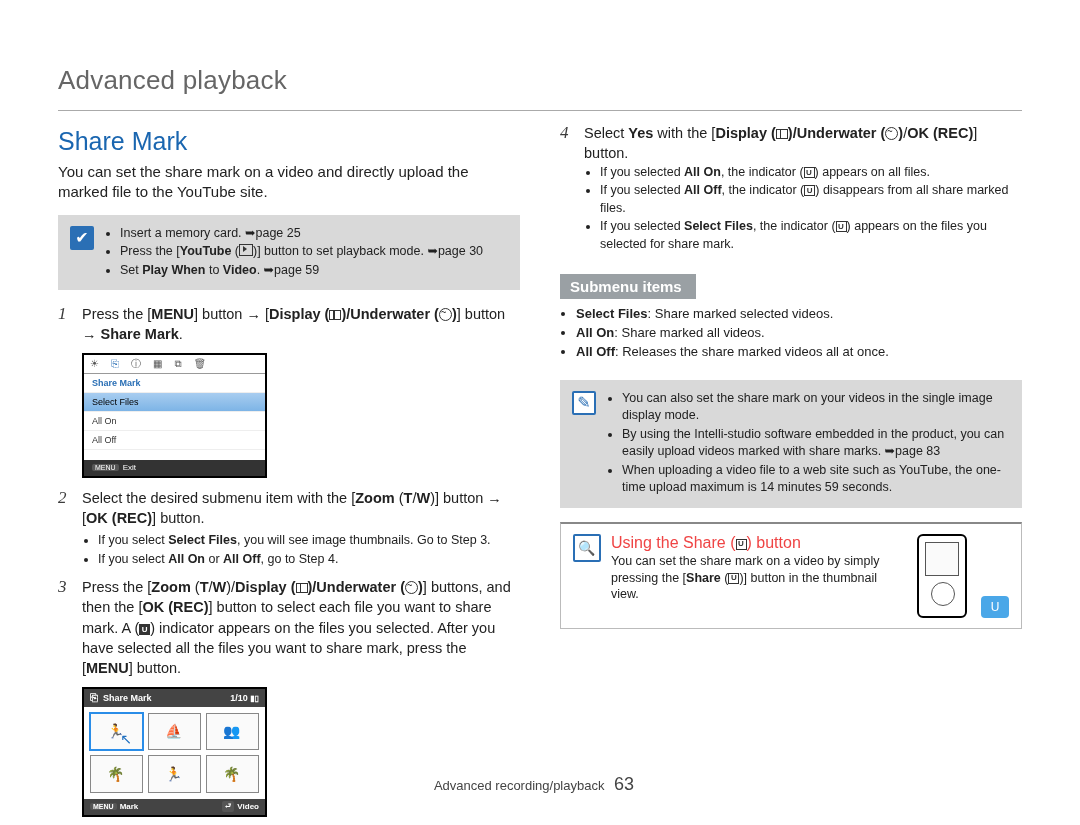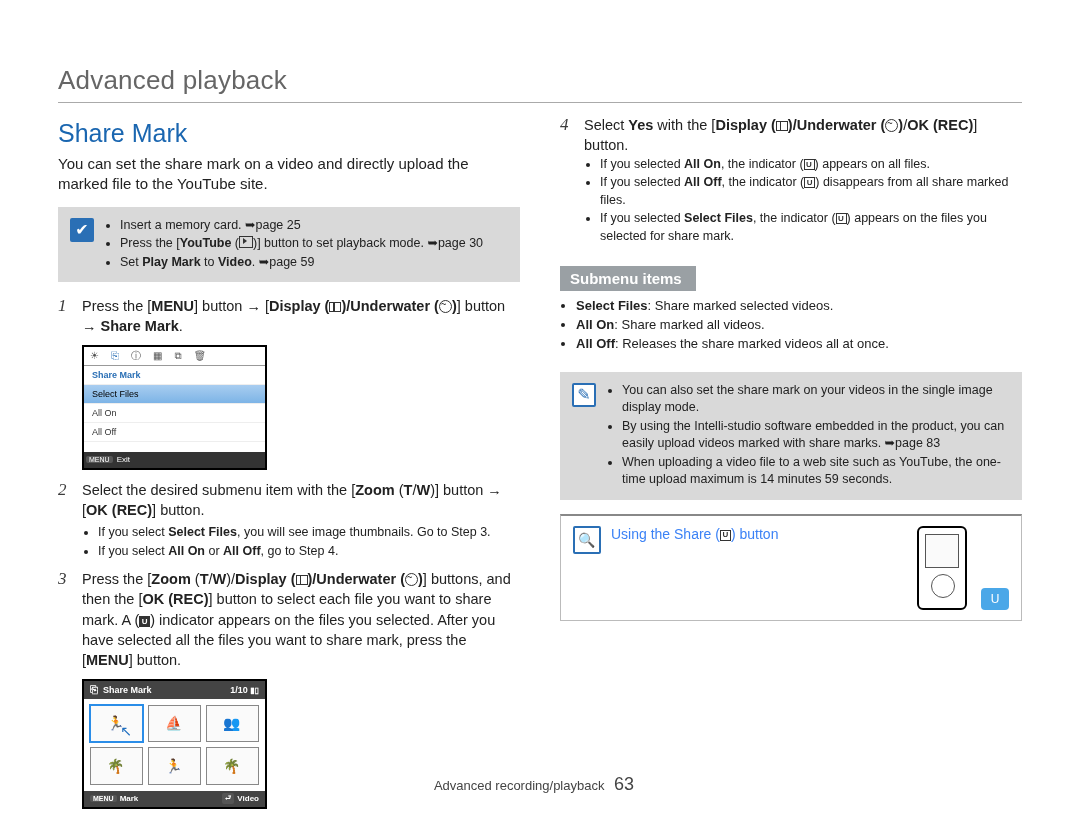--- a/index.html
+++ b/index.html
@@ -11,21 +11,21 @@
     height: 825px;
     box-sizing: border-box;
     padding: 65px 58px 30px 58px;
     position: relative;
   }
   .breadcrumb {
     font-size: 26px;
     font-weight: 300;
     color: #666;
     border-bottom: 1px solid #aaa;
-    padding-bottom: 6px;
+    padding-bottom: 14px;
     margin-bottom: 12px;
     letter-spacing: 0.2px;
   }
   .cols {
     display: flex;
     gap: 40px;
   }
   .col {
     flex: 1;
     min-width: 0;
@@ -132,21 +132,21 @@
     color: #000;
   }
   .shot1-foot {
     margin-top: auto;
     height: 16px;
     background: #333;
     color: #fff;
     font-size: 8px;
     display: flex;
     align-items: center;
-    padding: 0 2px;
+    padding: 0 8px;
     gap: 4px;
   }
   .minibtn {
     background:#555;
     padding:0 3px;
     border-radius:2px;
     font-size:7px;
   }
 
   
@@ -230,21 +230,21 @@
   }
   .tip-icon {
     width: 24px; height:24px;
     border:2px solid #2a6fb5;
     color:#2a6fb5;
     display:flex;align-items:center;justify-content:center;
     font-size:14px;
     border-radius:2px;
     flex-shrink:0;
   }
-  .tip-title { color:#3b82f6; font-size:14px; margin-bottom:1px;}
+  .tip-title { color:#ef4444; font-size:16px; margin-bottom:1px;}
   .tip-body { font-size:12.5px; line-height:1.35;}
   .device {
     width: 46px;
     height: 80px;
     border: 2px solid #000;
     border-radius: 6px;
     margin-left: 8px;
     flex-shrink:0;
     background:#fff;
     position:relative;
@@ -317,21 +317,21 @@
 
   <div class="col">
     <h2 class="section-title">Share Mark</h2>
     <p class="intro">You can set the share mark on a video and directly upload the marked file to the YouTube site.</p>
 
     <div class="note-box">
       <div class="note-icon">✔</div>
       <ul class="tight">
         <li>Insert a memory card. ➥page 25</li>
         <li>Press the [<b>YouTube</b> (<span class="play-icon"></span>)] button to set playback mode. ➥page 30</li>
-        <li>Set <b>Play Mark</b> to <b>Video</b>. ➥page 59</li>
+        <li>Set <b>Play When</b> to <b>Video</b>. ➥page 59</li>
       </ul>
     </div>
 
     <div class="step">
       <div class="step-num">1</div>
       <div class="step-body">
         Press the [<b>MENU</b>] button → [<b>Display (<span class="disp-icon"></span>)/Underwater (<span class="water-icon"></span>)</b>] button → <b>Share Mark</b>.
       </div>
     </div>
 
@@ -421,20 +421,21 @@
         <li>You can also set the share mark on your videos in the single image display mode.</li>
         <li>By using the Intelli-studio software embedded in the product, you can easily upload videos marked with share marks. ➥page 83</li>
         <li>When uploading a video file to a web site such as YouTube, the one-time upload maximum is 14 minutes 59 seconds.</li>
       </ul>
     </div>
 
     <div class="tipbox">
       <div class="tip-icon">🔍</div>
       <div style="flex:1">
         <div class="tip-title">Using the Share (<span class="share-icon"></span>) button</div>
+        <div class="tip-body">You can set the share mark on a video by simply pressing the [<b>Share</b> (<span class="share-icon"></span>)] button in the thumbnail view.</div>
       </div>
       <div class="device"></div>
       <div class="sharebtn">U</div>
     </div>
   </div>
 </div>
 
 <div class="footer">
   <span>Advanced recording/playback</span>
   <span class="pg">63</span>

